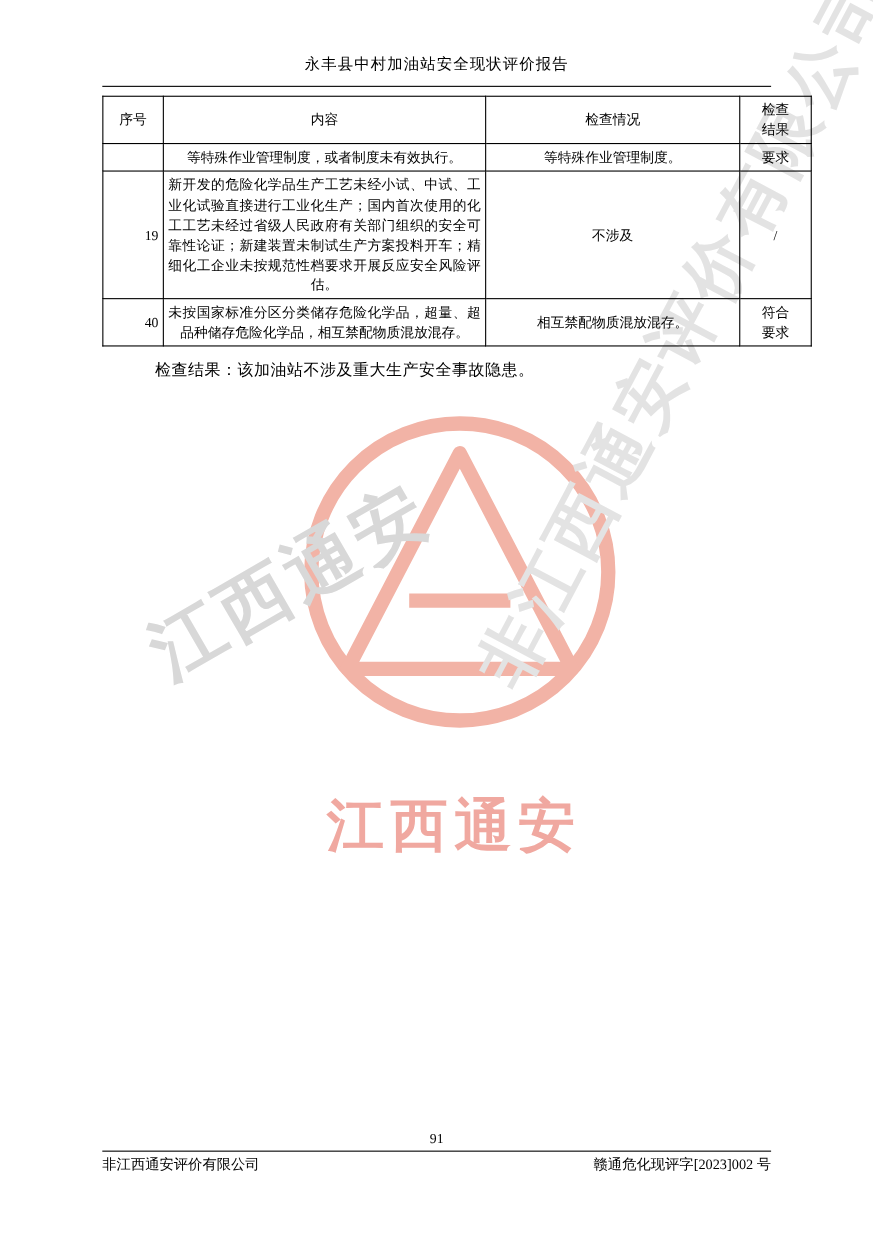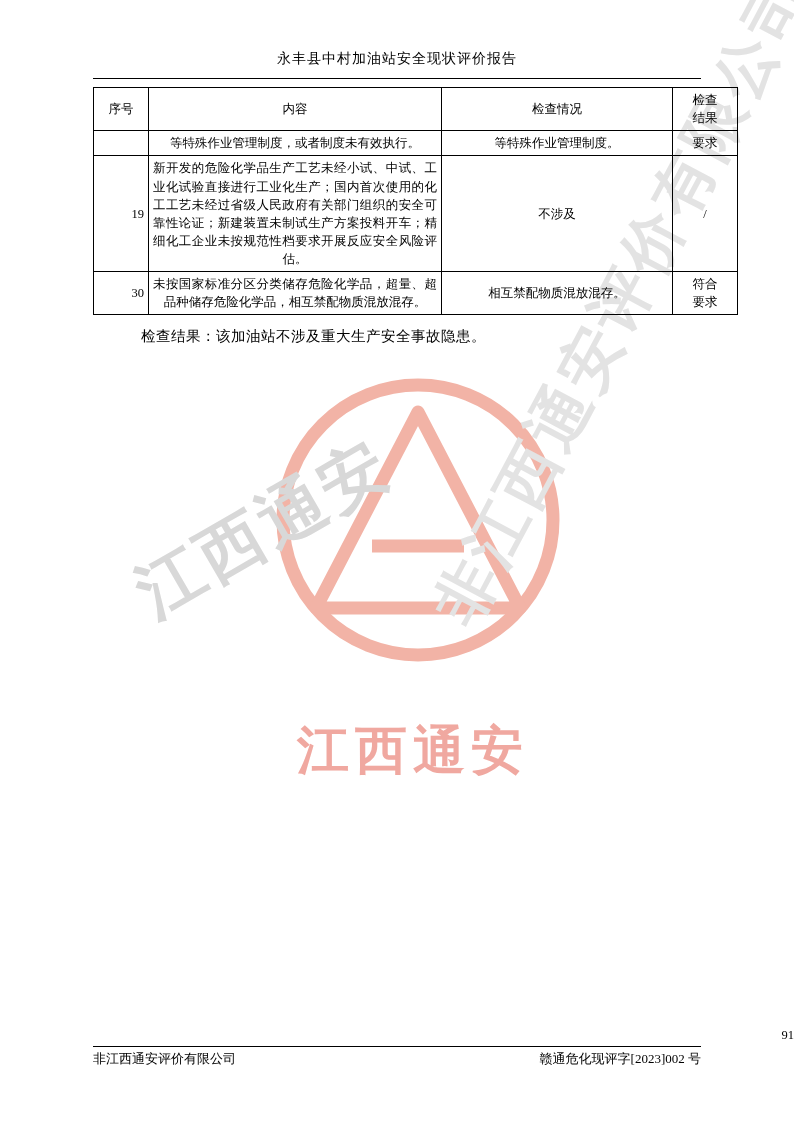--- a/index.html
+++ b/index.html
@@ -136,21 +136,21 @@
     padding-left: 48px;
     letter-spacing: 0.5px;
   }
 
   
   .page-number {
     position: absolute;
     left: 0;
     top: 1028px;
     width: 794px;
-    text-align: right;
+    text-align: center;
     font-size: 12.5px;
     z-index: 2;
   }
   .footer-rule {
     position: absolute;
     left: 93px;
     top: 1046px;
     width: 608px;
     border-top: 1px solid #000;
     z-index: 2;
@@ -205,21 +205,21 @@
           <td class="col-status">等特殊作业管理制度。</td>
           <td class="col-result">要求</td>
         </tr>
         <tr>
           <td class="col-no">19</td>
           <td class="col-content cell-content-body">新开发的危险化学品生产工艺未经小试、中试、工业化试验直接进行工业化生产；国内首次使用的化工工艺未经过省级人民政府有关部门组织的安全可靠性论证；新建装置未制试生产方案投料开车；精细化工企业未按规范性档要求开展反应安全风险评估。</td>
           <td class="col-status">不涉及</td>
           <td class="col-result">/</td>
         </tr>
         <tr>
-          <td class="col-no">30</td>
+          <td class="col-no">40</td>
           <td class="col-content cell-content-body">未按国家标准分区分类储存危险化学品，超量、超品种储存危险化学品，相互禁配物质混放混存。</td>
           <td class="col-status">相互禁配物质混放混存。</td>
           <td class="col-result">
             <div>符合</div>
             <div>要求</div>
           </td>
         </tr>
       </tbody>
     </table>
 

